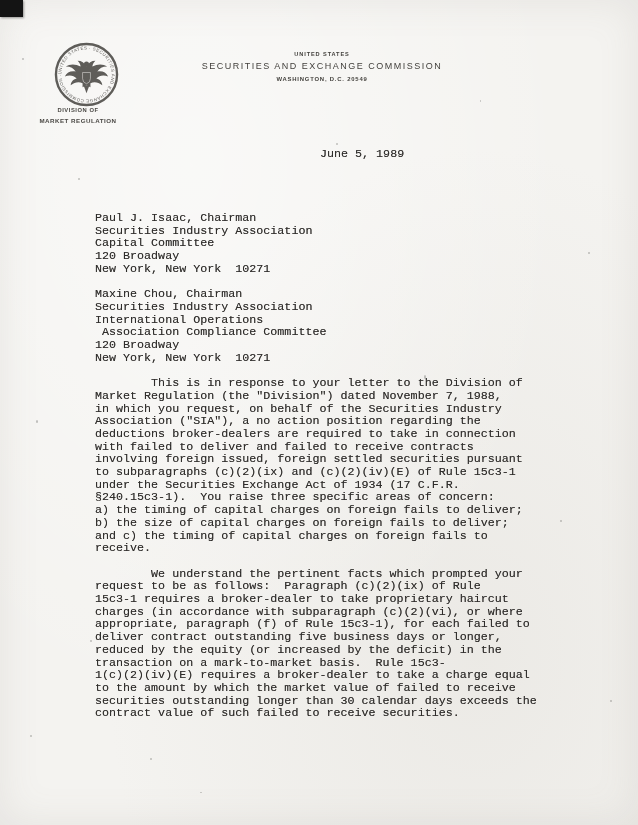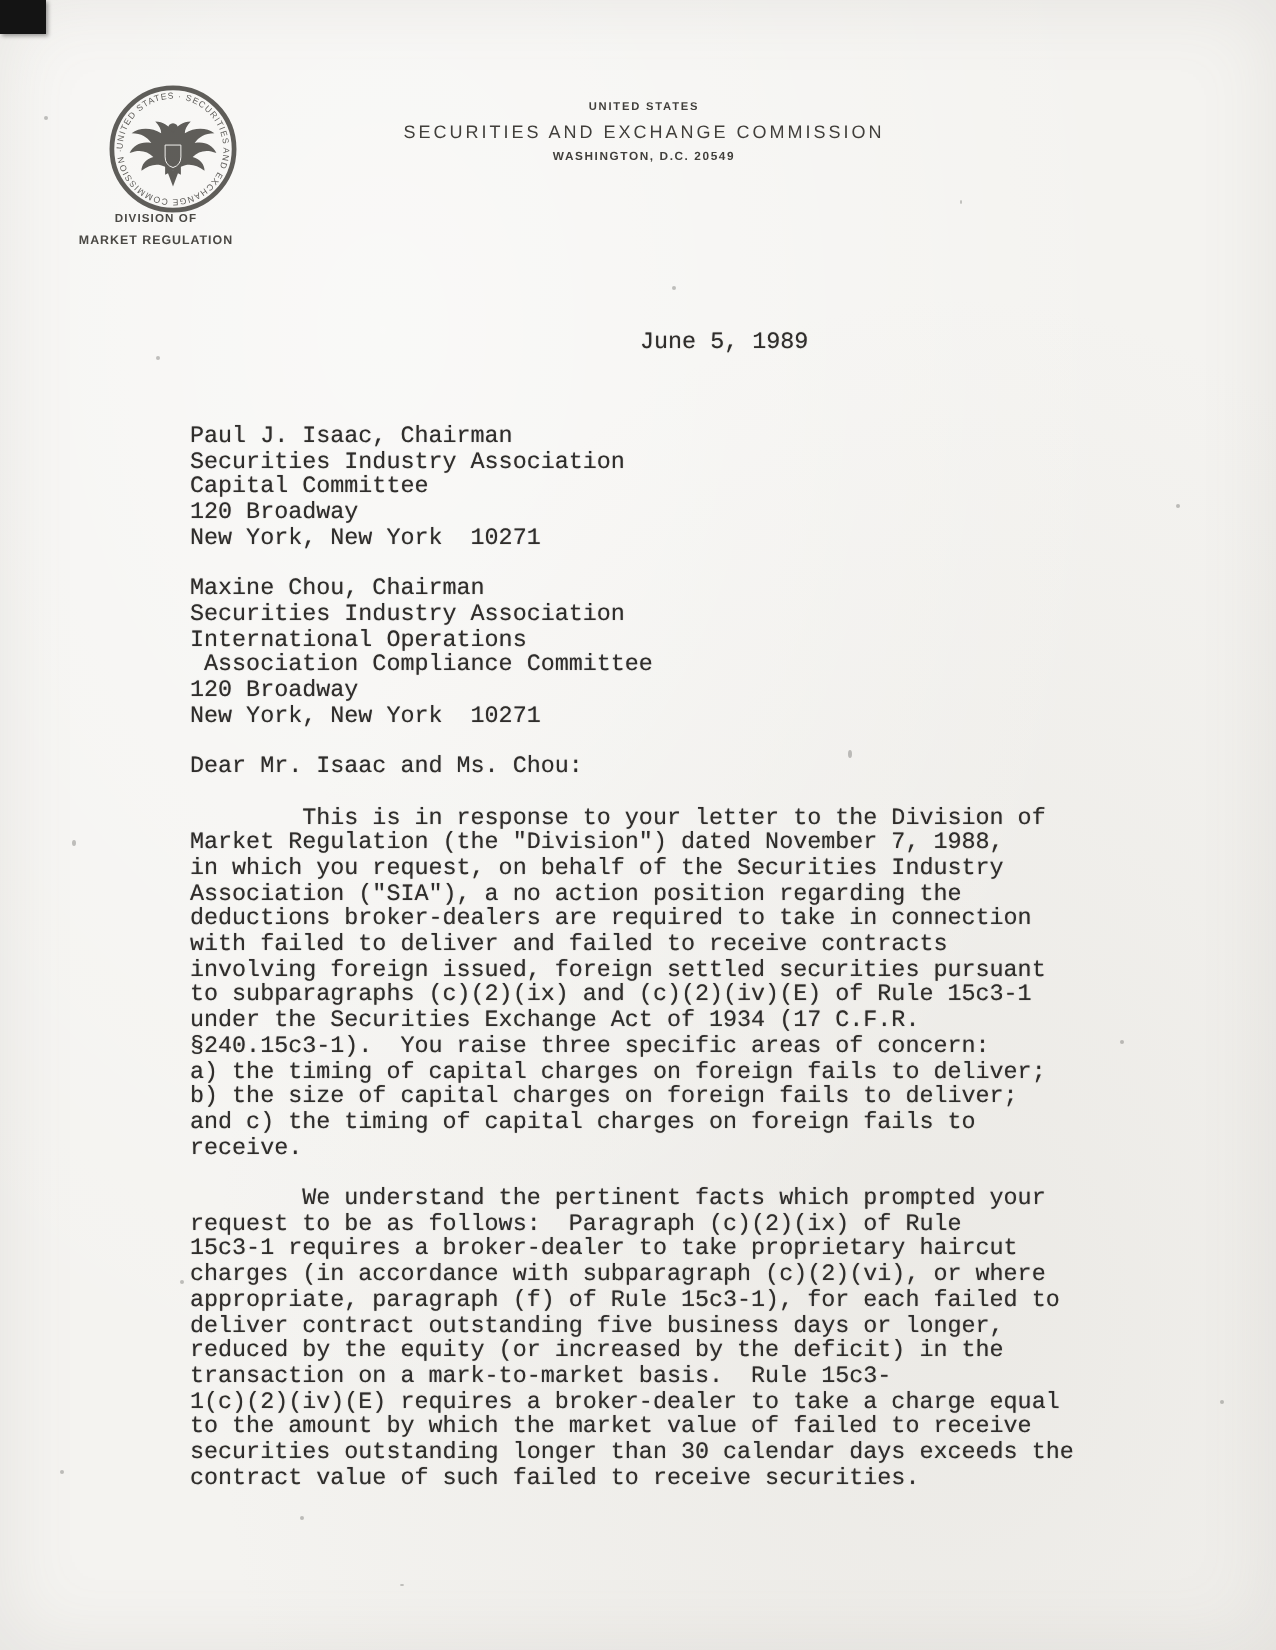--- a/index.html
+++ b/index.html
@@ -56,21 +56,21 @@
   .mono {
     font-family: "Liberation Mono", "DejaVu Sans Mono", monospace;
     font-size: 11.7px;
     line-height: 12.7px;
     color: #2f2d2b;
     text-shadow: 0 0 0.5px rgba(47,45,43,0.55);
     white-space: pre;
     filter: blur(0.18px);
   }
   .date-line {
-    position: absolute; left: 320px; top: 165px;
+    position: absolute; left: 320px; top: 148px;
   }
   .letter-col {
     position: absolute; left: 95px; top: 212px;
     width: 480px;
   }
   .block { margin: 0 0 12.7px 0; }
   
   .speck { position: absolute; background: rgba(60,58,55,0.30); border-radius: 50%; }
 </style>
 </head>
@@ -121,21 +121,20 @@
 Securities Industry Association
 Capital Committee
 120 Broadway
 New York, New York  10271</div>
     <div class="mono block">Maxine Chou, Chairman
 Securities Industry Association
 International Operations
  Association Compliance Committee
 120 Broadway
 New York, New York  10271</div>
-    <div class="mono block">Dear Mr. Isaac and Ms. Chou:</div>
     <div class="mono block">        This is in response to your letter to the Division of
 Market Regulation (the "Division") dated November 7, 1988,
 in which you request, on behalf of the Securities Industry
 Association ("SIA"), a no action position regarding the
 deductions broker-dealers are required to take in connection
 with failed to deliver and failed to receive contracts
 involving foreign issued, foreign settled securities pursuant
 to subparagraphs (c)(2)(ix) and (c)(2)(iv)(E) of Rule 15c3-1
 under the Securities Exchange Act of 1934 (17 C.F.R.
 §240.15c3-1).  You raise three specific areas of concern:

